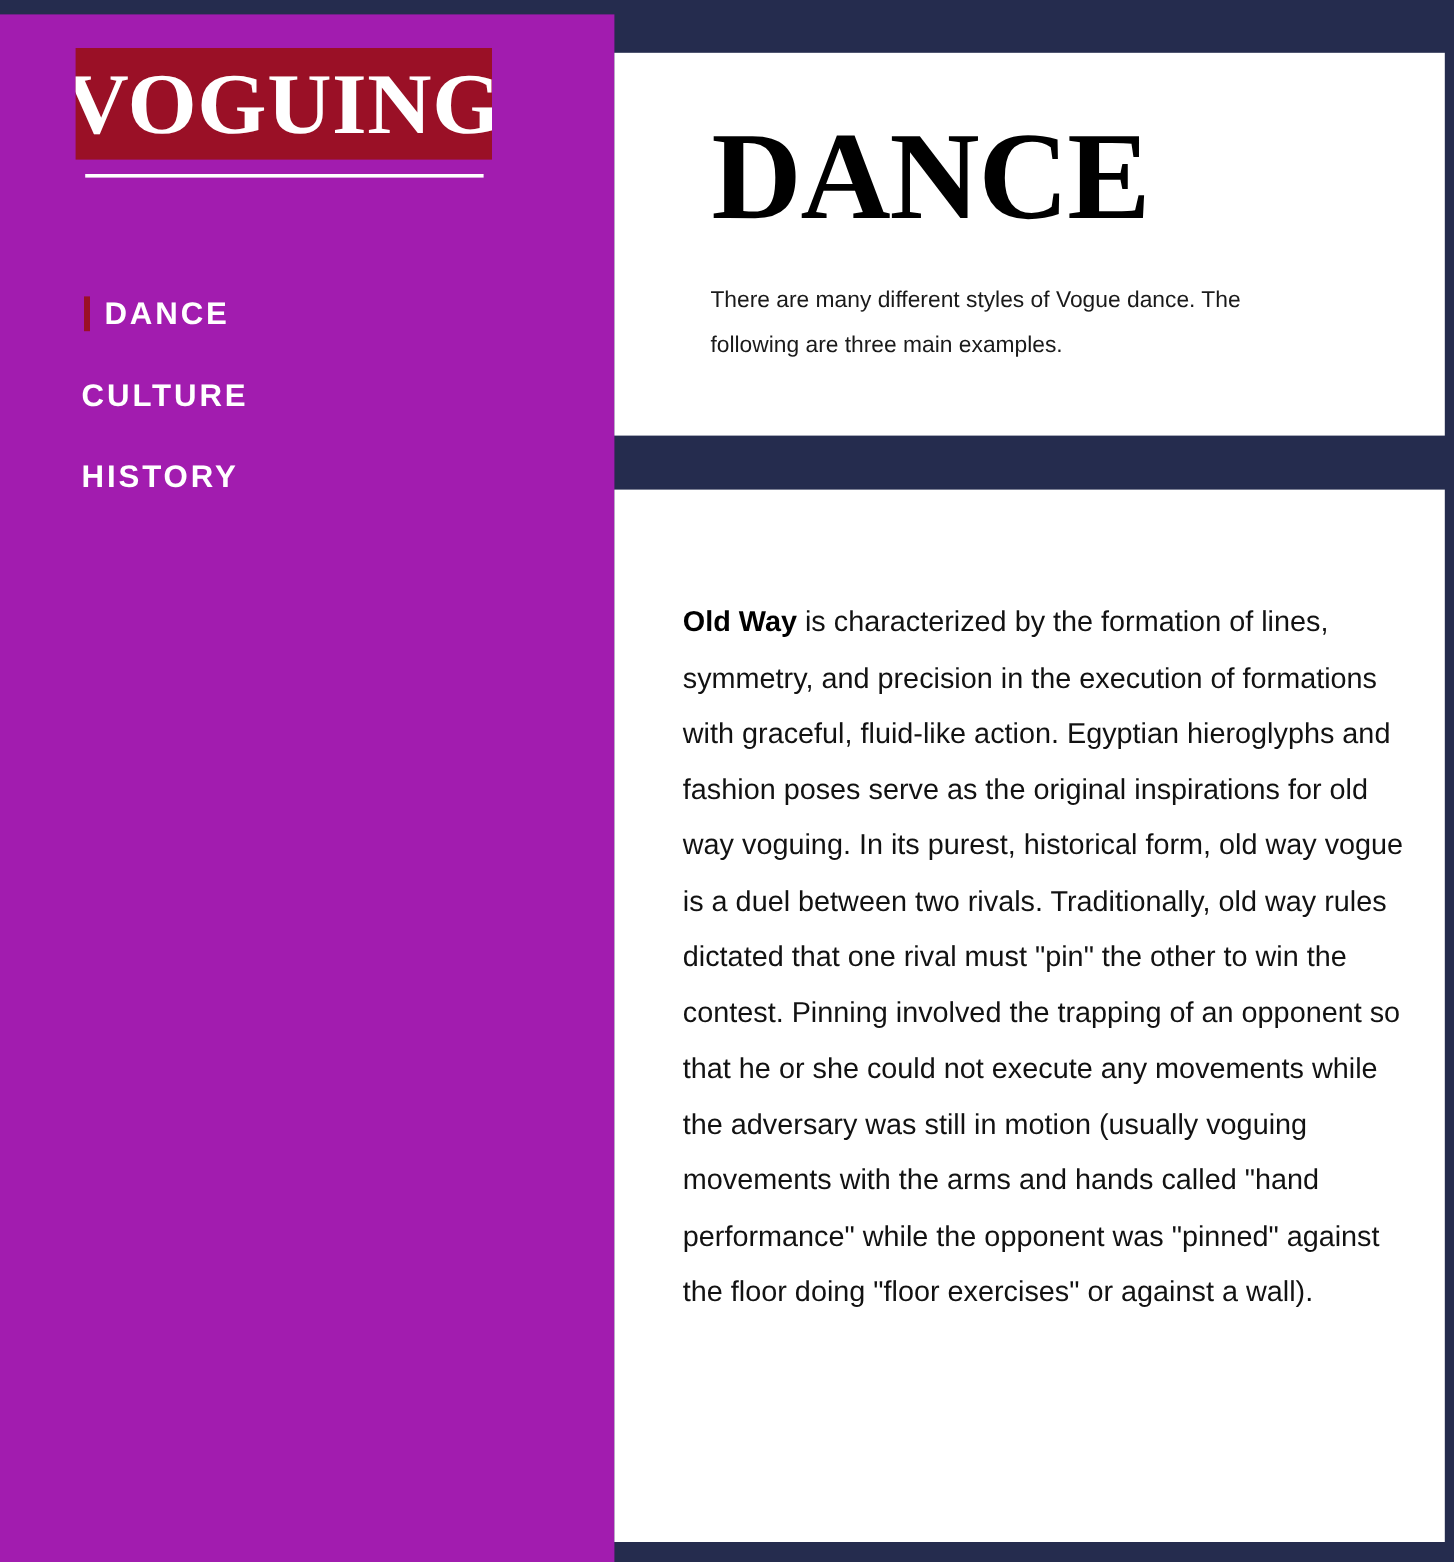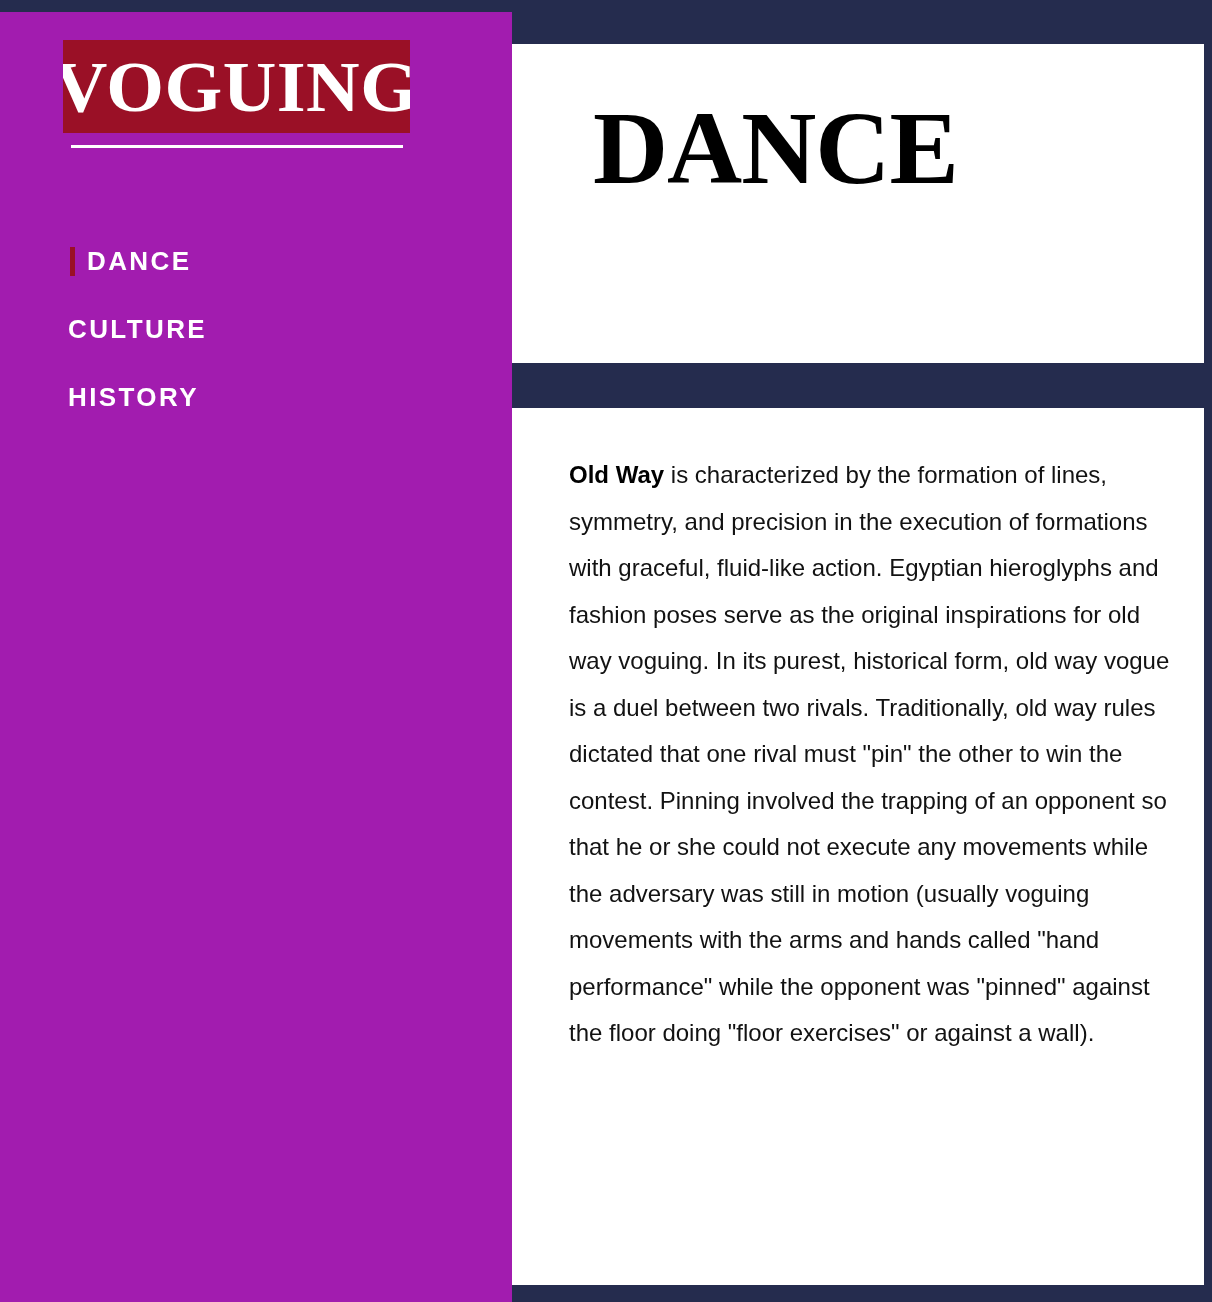--- a/index.html
+++ b/index.html
@@ -161,21 +161,21 @@
     padding: 32px 100px 0 80px;
     font-family: "Liberation Sans", sans-serif;
     font-weight: 400;
     font-size: 19px;
     line-height: 37px;
     color: #1a1a1a;
   }
 
   .article-body {
     margin: 0;
-    padding: 44px 28px 0 57px;
+    padding: 88px 28px 0 57px;
     font-family: "Liberation Sans", sans-serif;
     font-weight: 400;
     font-size: 24px;
     line-height: 46.5px;
     color: #121212;
   }
 
   .article-term {
     font-weight: 700;
     color: #000000;
@@ -210,20 +210,21 @@
         <span class="nav-label">HISTORY</span>
       </a>
 
     </nav>
   </aside>
 
   <main class="main">
 
     <section class="panel panel--intro">
       <h2 class="page-title">DANCE</h2>
+      <p class="intro-text">There are many different styles of Vogue dance. The following are three main examples.</p>
     </section>
 
     <section class="panel panel--article">
       <p class="article-body">
         <strong class="article-term">Old Way</strong><span> is characterized by the formation of lines, symmetry, and precision in the execution of formations with graceful, fluid-like action. Egyptian hieroglyphs and fashion poses serve as the original inspirations for old way voguing. In its purest, historical form, old way vogue is a duel between two rivals. Traditionally, old way rules dictated that one rival must "pin" the other to win the contest. Pinning involved the trapping of an opponent so that he or she could not execute any movements while the adversary was still in motion (usually voguing movements with the arms and hands called "hand performance" while the opponent was "pinned" against the floor doing "floor exercises" or against a wall).</span>
       </p>
     </section>
 
   </main>
 </div>

